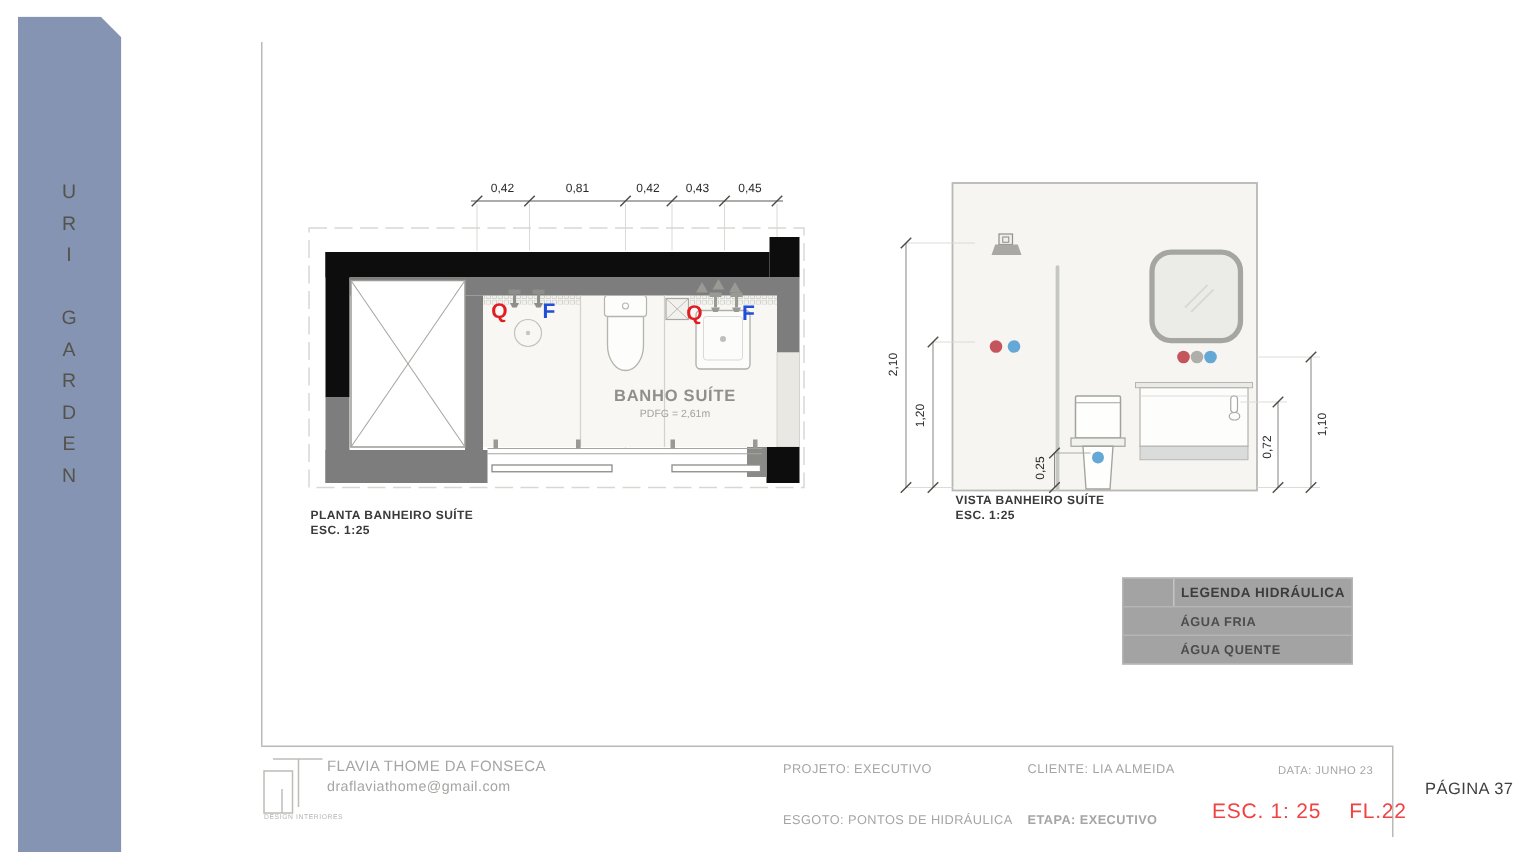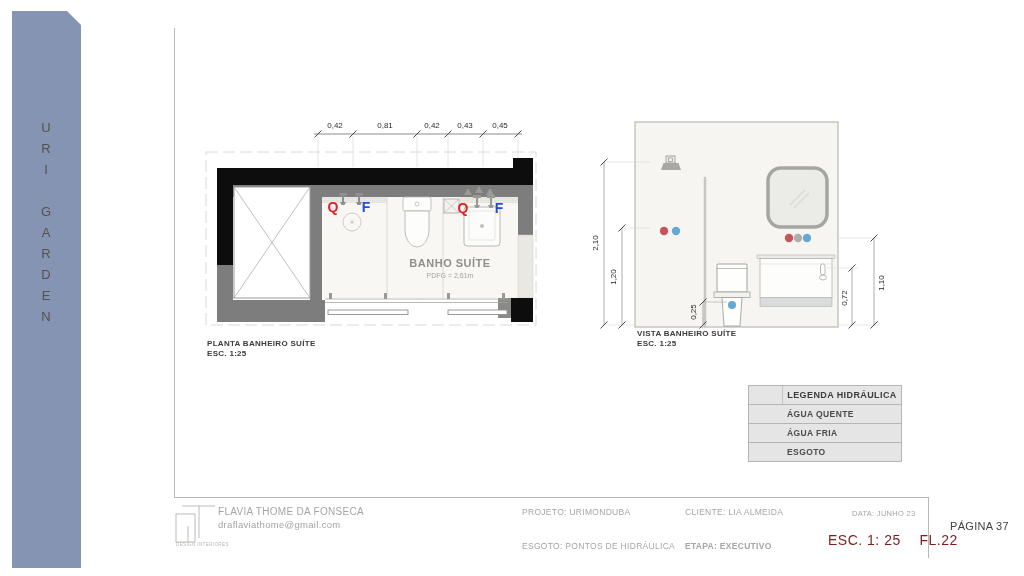--- a/index.html
+++ b/index.html
@@ -9,31 +9,31 @@
   #sidebar{position:absolute;left:12px;top:11px;width:69px;height:557px;
     clip-path:polygon(0 0,calc(100% - 14px) 0,100% 14px,100% 100%,0 100%);}
   .side-letter{display:block;text-align:center;font-size:13px;line-height:21px;color:#54534b;letter-spacing:1px;}
   .side-gap{display:block;height:21px;}
   #side-letters{position:absolute;top:106px;left:0;width:100%;}
 
   
   .frameline{position:absolute;background:#b9b9b5;}
 
   
-  #legend{position:absolute;left:748px;top:385px;width:152px;border:1px solid #b5b5b1;background:#e5e5e5;}
+  #legend{position:absolute;left:748px;top:385px;width:152px;border:1px solid #b5b5b1;background:#a3a3a3;}
   .legend-row{display:grid;grid-template-columns:34px 1fr;align-items:center;height:18px;border-top:1px solid #b5b5b1;}
   .legend-row:first-child{border-top:none;}
   .legend-title-row .legend-cell-left{border-right:1px solid #c5c5c1;height:100%;}
   .legend-title{font-size:9px;font-weight:bold;color:#3c3c3c;text-align:center;letter-spacing:.4px;}
   .legend-label{font-size:8.5px;font-weight:600;color:#4c4c4c;letter-spacing:.4px;padding-left:4px;}
   .legend-dot{width:10px;height:10px;border-radius:50%;margin:0 auto;}
 
   
   .tb{position:absolute;color:#a5a5a3;font-size:8.5px;letter-spacing:.3px;white-space:nowrap;}
-  .tb-big{position:absolute;color:#7f1d1d;font-size:14px;letter-spacing:.5px;white-space:nowrap;margin-left:20px;}
+  .tb-big{position:absolute;color:#ef4444;font-size:14px;letter-spacing:.5px;white-space:nowrap;}
   #page-number{position:absolute;left:950px;top:520px;font-size:11px;color:#3f3f3f;letter-spacing:.3px;}
   #logo-caption{position:absolute;left:176px;top:542px;font-size:4.5px;color:#b5b5b1;letter-spacing:.4px;}
 
   svg text{font-family:"Liberation Sans",sans-serif;}
 </style>
 </head>
 <body>
 
 <div id="page">
 
@@ -275,47 +275,43 @@
     <text x="637" y="336" font-size="8" font-weight="bold" fill="#3a3a3a" letter-spacing="0.3">VISTA BANHEIRO SUÍTE</text>
     <text x="637" y="346" font-size="8" font-weight="bold" fill="#3a3a3a" letter-spacing="0.3">ESC. 1:25</text>
   </svg>
 
   <div id="legend">
     <div class="legend-row legend-title-row">
       <div class="legend-cell-left"></div>
       <div class="legend-title">LEGENDA HIDRÁULICA</div>
     </div>
     <div class="legend-row">
-      <div><span class="legend-dot" style="background-color: rgb(196, 85, 92);"></span></div>
-      <div class="legend-label">ÁGUA QUENTE</div>
-    </div>
-    <div class="legend-row">
       <div><span class="legend-dot" style="background-color: rgb(100, 169, 214);"></span></div>
       <div class="legend-label">ÁGUA FRIA</div>
     </div>
     <div class="legend-row">
-      <div><span class="legend-dot" style="background-color: rgb(247, 215, 140);"></span></div>
-      <div class="legend-label">ESGOTO</div>
+      <div><span class="legend-dot" style="background-color: rgb(196, 85, 92);"></span></div>
+      <div class="legend-label">ÁGUA QUENTE</div>
     </div>
   </div>
 
   <svg style="position:absolute;left:173px;top:498px;" width="50" height="50" viewBox="0 0 50 50">
     <g stroke="#bcbcb8" stroke-width="1" fill="none">
       <line x1="9" y1="8" x2="42" y2="8"></line>
       <line x1="26" y1="8" x2="26" y2="40"></line>
       <rect x="3" y="16" width="19" height="28"></rect>
       <line x1="15" y1="28" x2="15" y2="44"></line>
     </g>
   </svg>
   <div id="logo-caption">DESIGN INTERIORES</div>
 
   <div class="tb" style="left:218px;top:506px;font-size:10px;">FLAVIA THOME DA FONSECA</div>
   <div class="tb" style="left:218px;top:519px;font-size:9.5px;">draflaviathome@gmail.com</div>
 
-  <div class="tb" style="left:522px;top:507px;">PROJETO: URIMONDUBA</div>
+  <div class="tb" style="left:522px;top:507px;">PROJETO: EXECUTIVO</div>
   <div class="tb" style="left:685px;top:507px;">CLIENTE:  LIA ALMEIDA</div>
   <div class="tb" style="left:522px;top:541px;">ESGOTO: PONTOS DE HIDRÁULICA</div>
   <div class="tb" style="left:685px;top:541px;font-weight:bold;">ETAPA:  EXECUTIVO</div>
   <div class="tb" style="left:812px;top:509px;font-size:7.5px;margin-left:40px;">DATA:  JUNHO 23</div>
 
   <div class="tb-big" style="left:808px;top:532px;">
     <span>ESC. 1: 25</span>
     <span style="display:inline-block;width:10px;"></span>
     <span>FL.22</span>
   </div>

